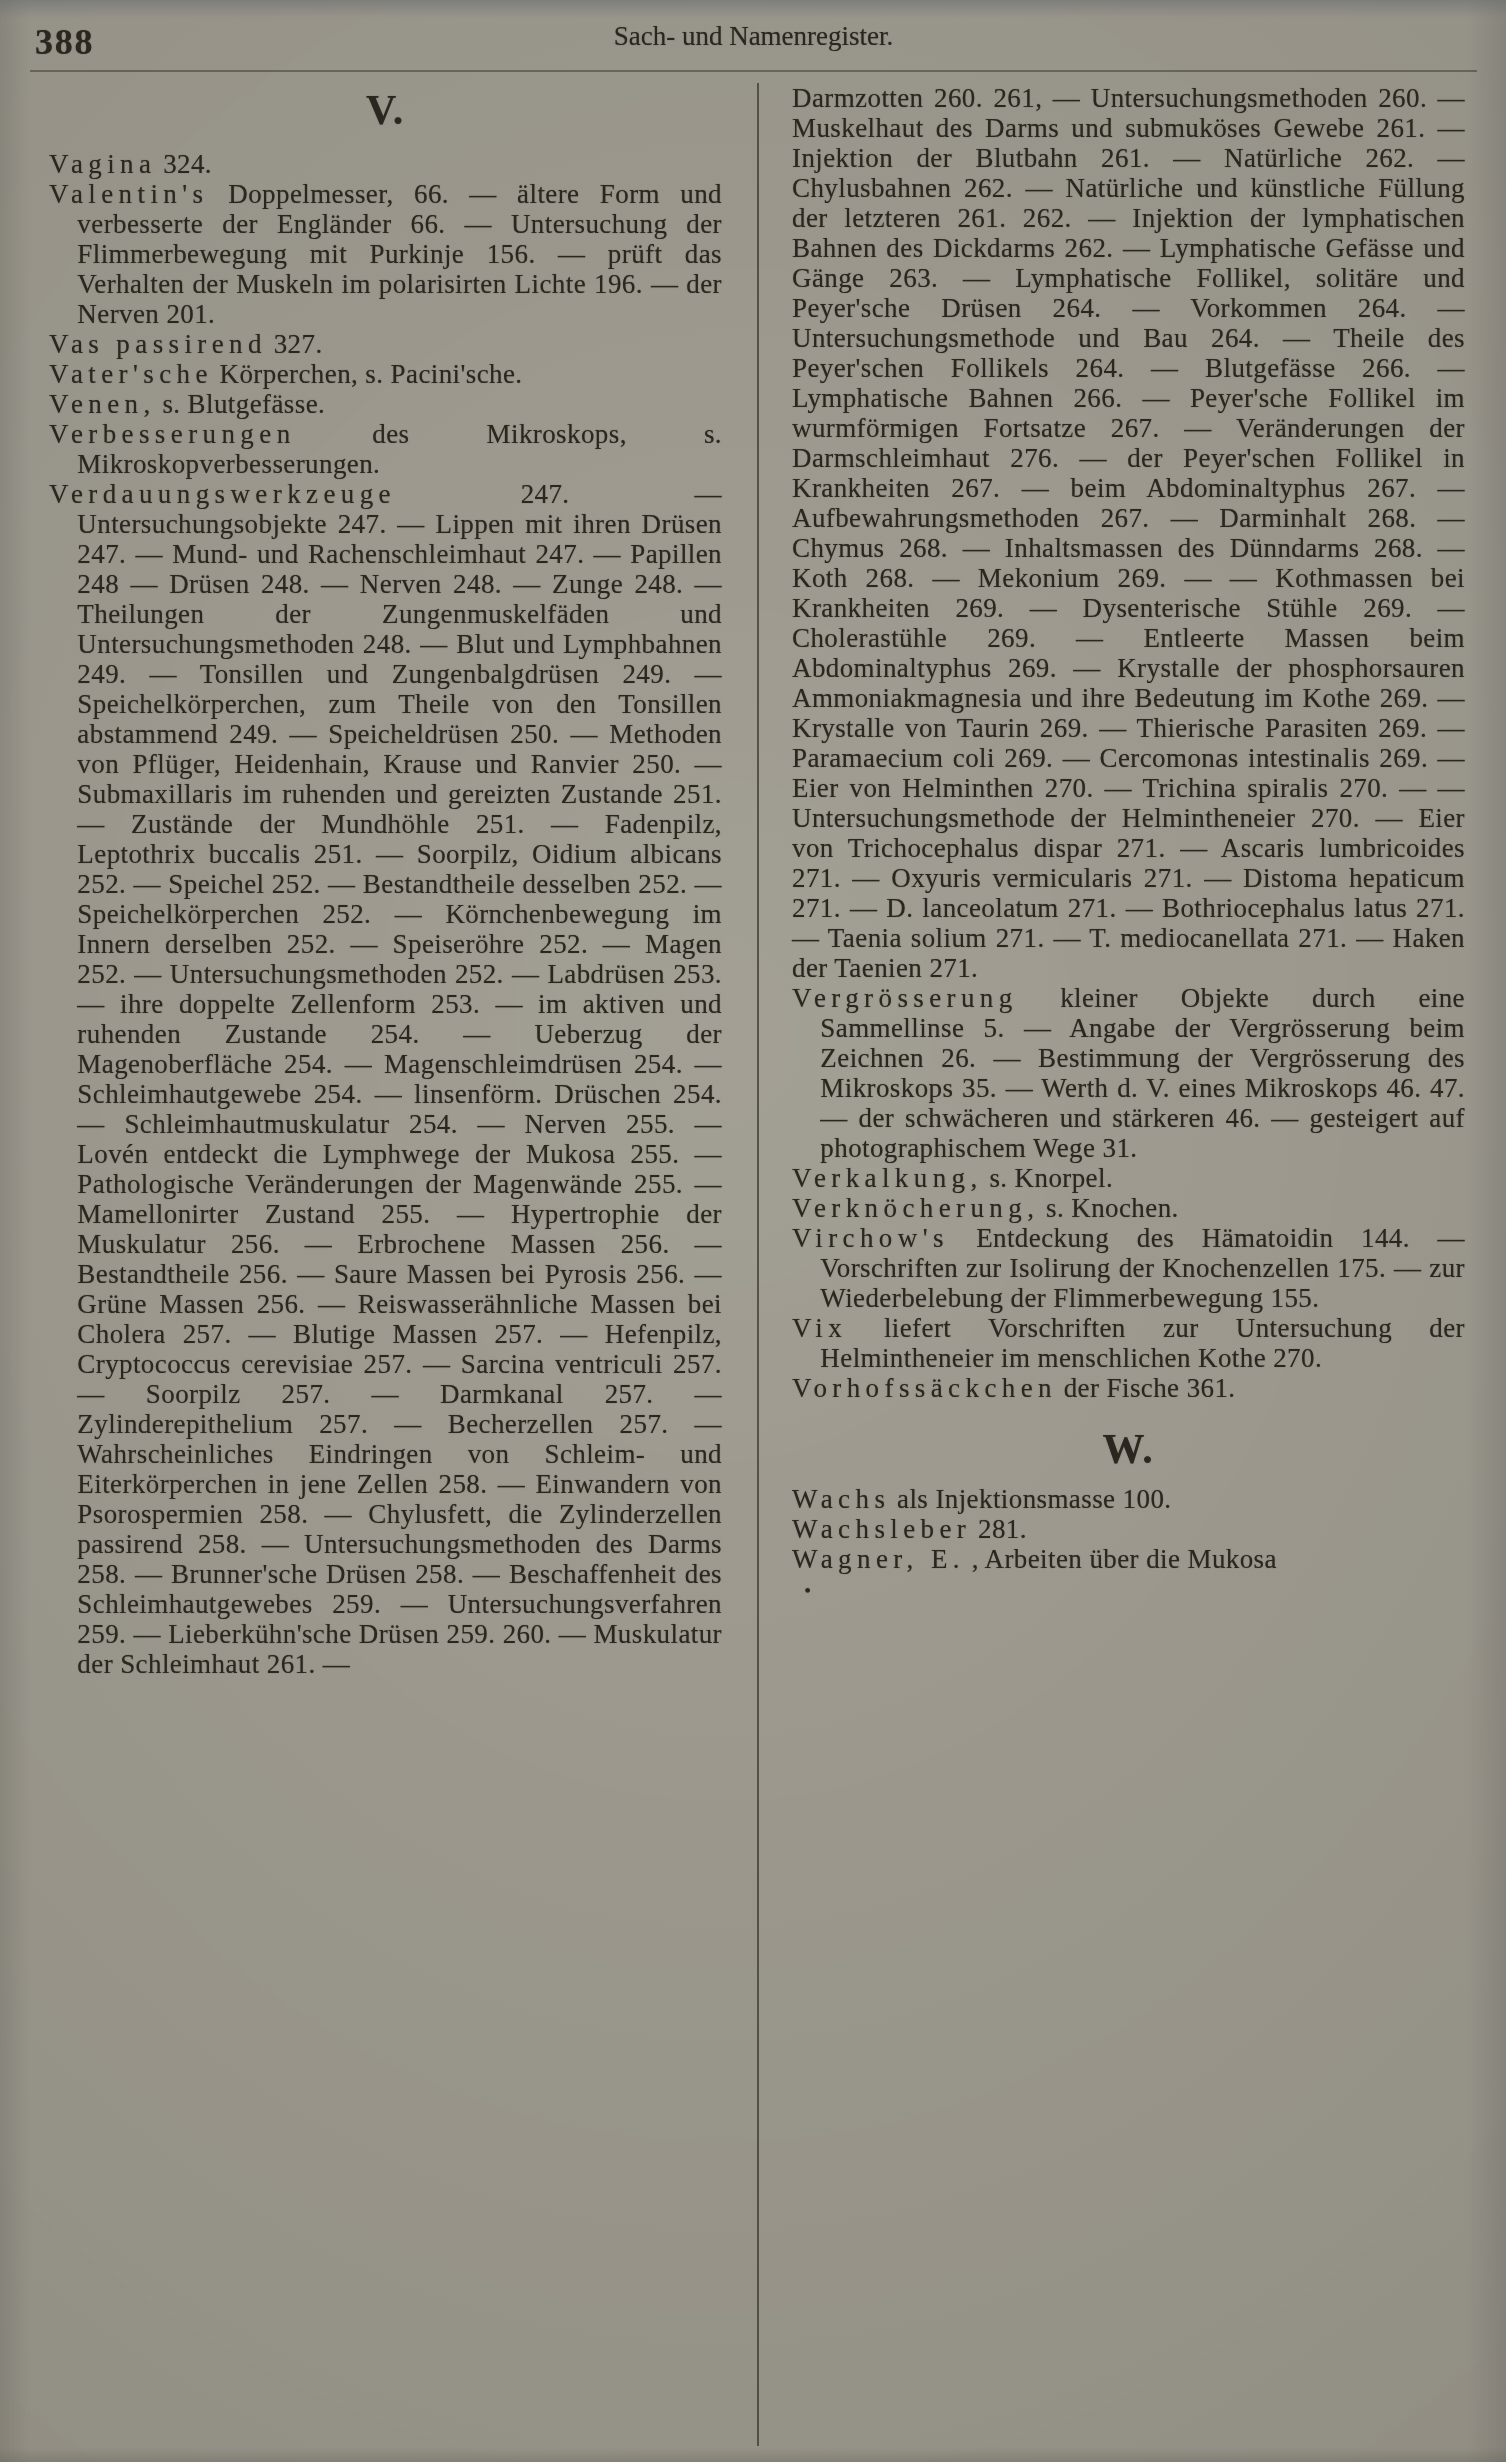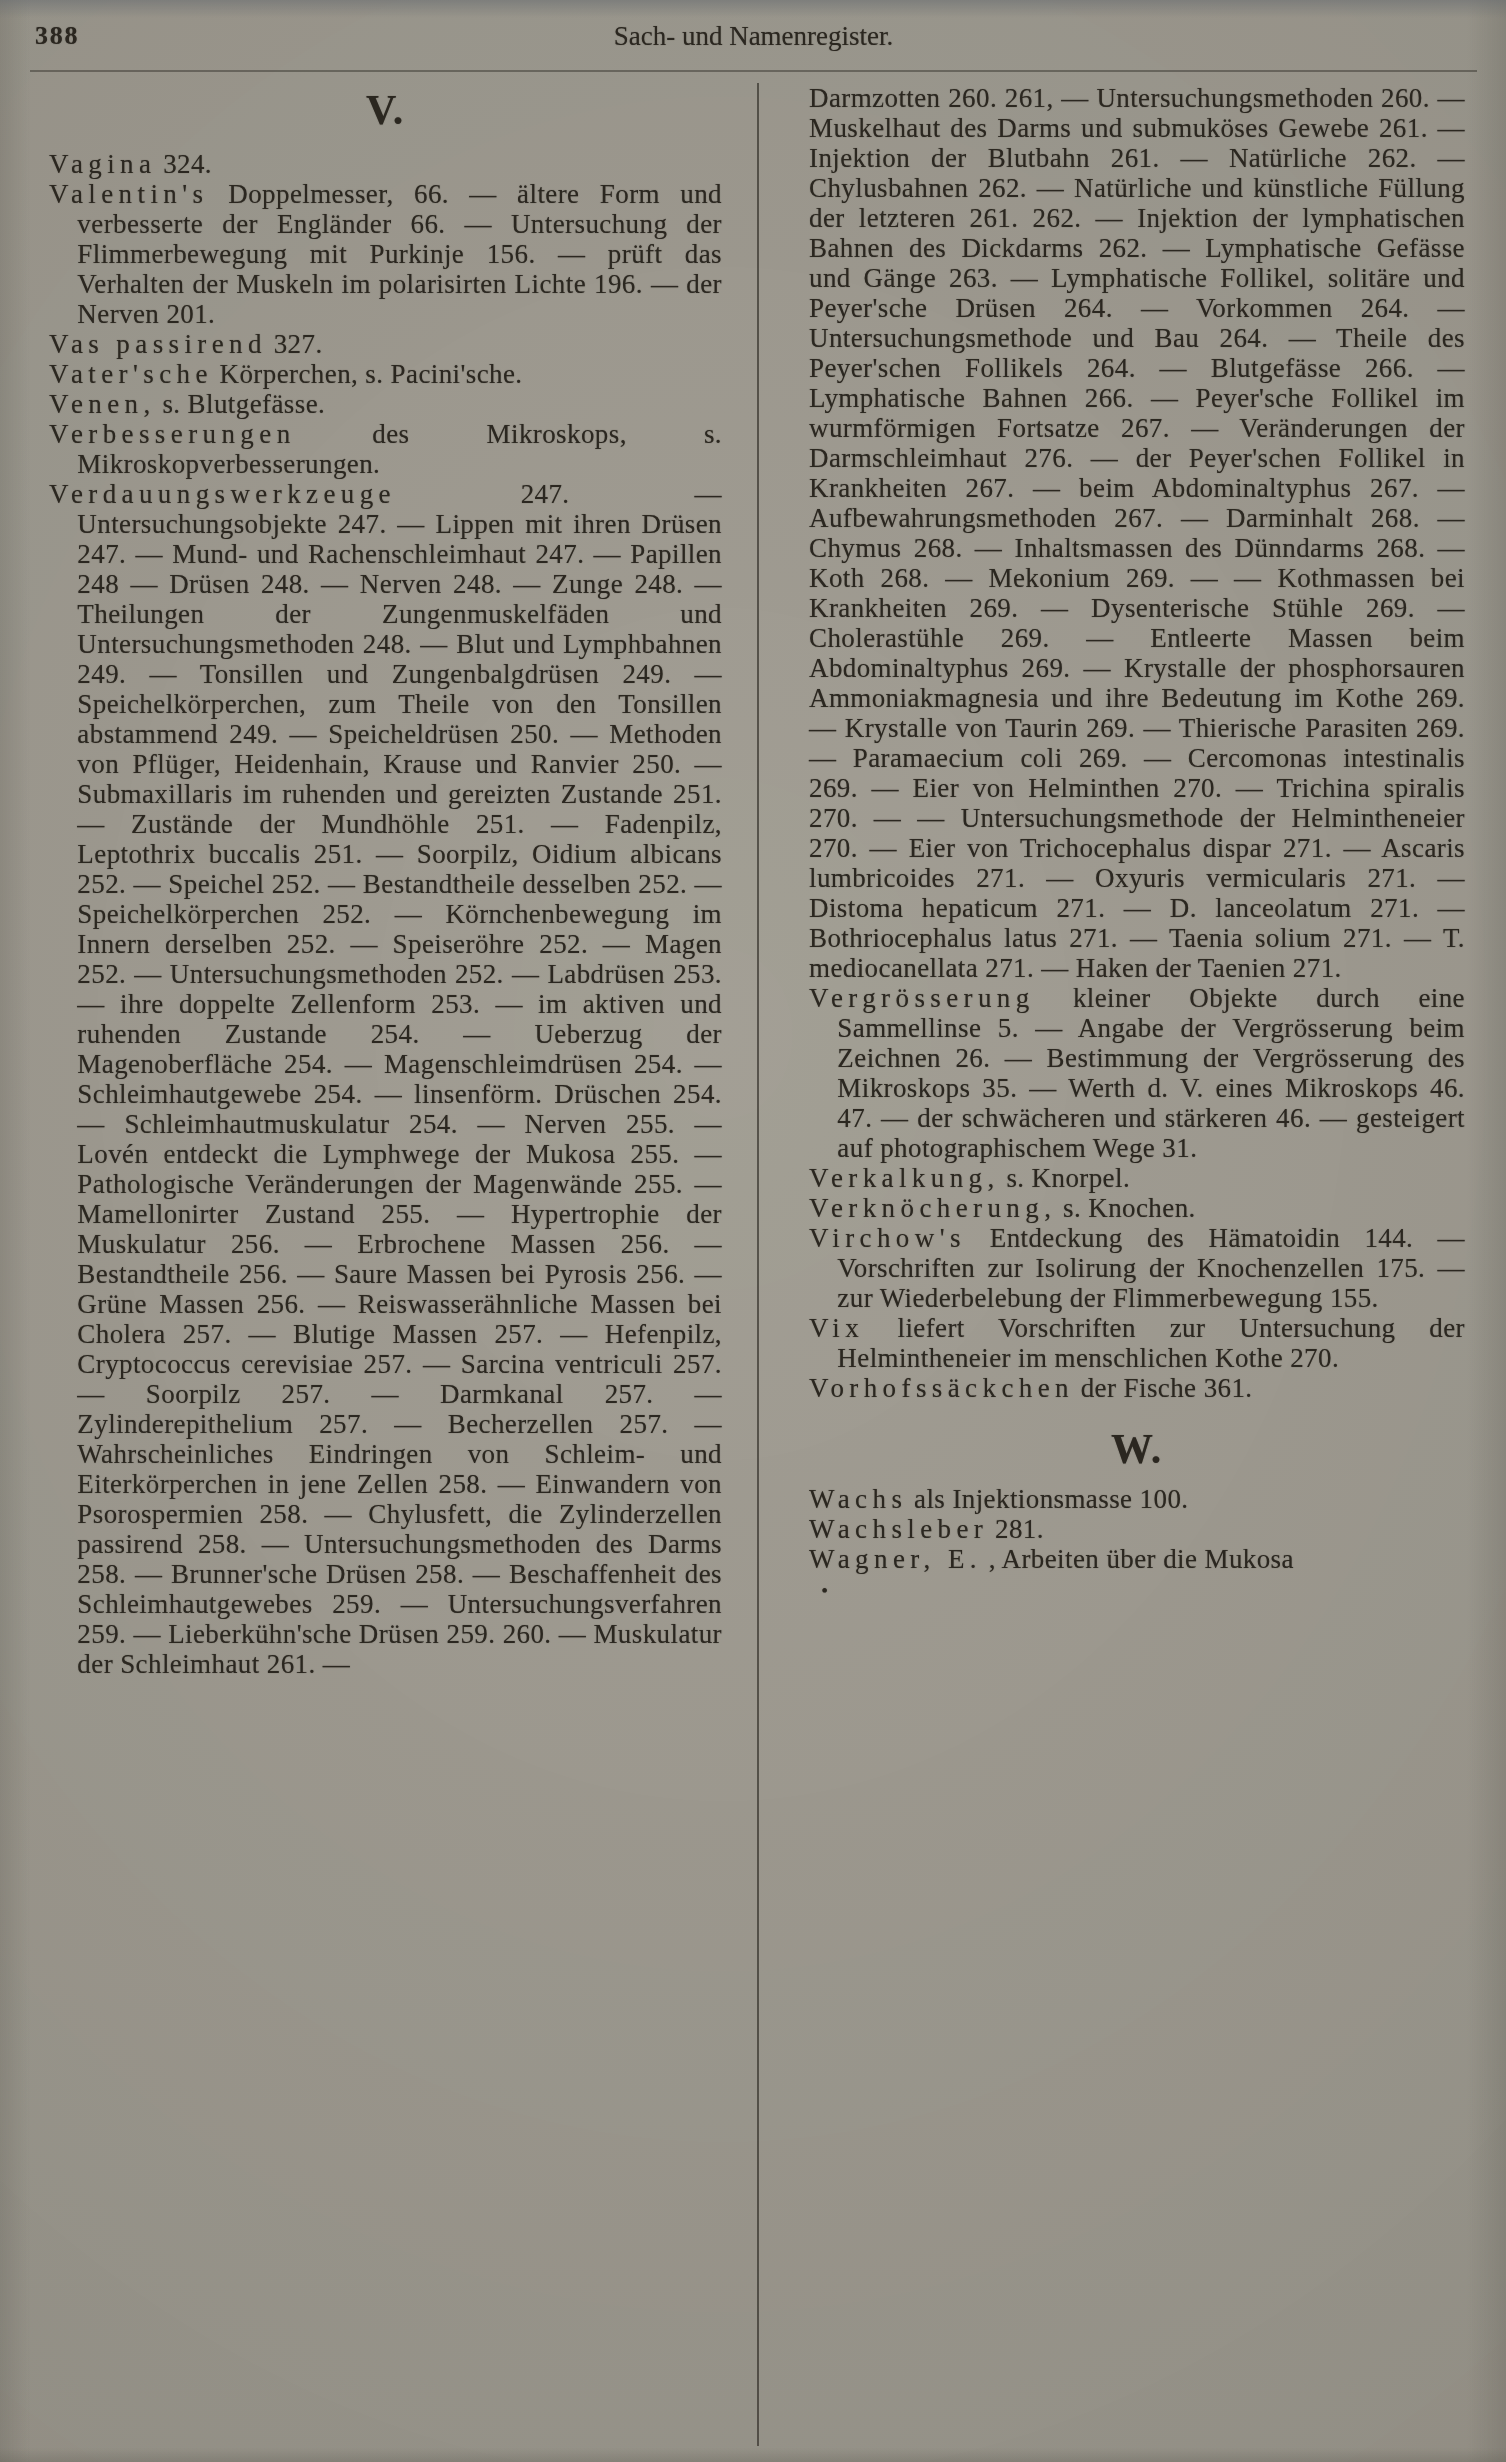--- a/index.html
+++ b/index.html
@@ -14,21 +14,21 @@
       radial-gradient(ellipse 120% 90% at 48% 42%, rgba(255,255,245,0.07), rgba(30,28,22,0.12)),
       #9c988e;
     font-family: "Liberation Serif", "DejaVu Serif", serif;
     color: #2b2720;
   }
   .page { position: relative; width: 100%; height: 100%; }
 
   .page-header { position: absolute; top: 21px; left: 35px; right: 35px; height: 44px; }
   .page-number {
     position: absolute; left: 0; top: 0;
-    font-size: 26px; font-weight: bold; letter-spacing: 1.8px;
+    font-size: 36px; font-weight: bold; letter-spacing: 1.8px;
     text-shadow: 0 0 1.1px rgba(43,39,32,0.55);
   }
   .header-title {
     position: absolute; left: 0; right: 0; top: 0;
     text-align: center; font-size: 27px;
     text-shadow: 0 0 1.1px rgba(43,39,32,0.5);
   }
   .header-rule {
     position: absolute; top: 70px; left: 30px; right: 30px; height: 1.8px;
     background: rgba(45,42,35,0.45);
@@ -40,21 +40,21 @@
   }
   .col {
     width: 50%; box-sizing: border-box;
     text-align: justify;
     font-size: 27px; line-height: 30px;
     letter-spacing: 0.015em;
     hyphens: auto; -webkit-hyphens: auto;
     text-shadow: 0 0 1.1px rgba(43,39,32,0.5);
   }
   .col-left  { padding-right: 35px; }
-  .col-right { padding-left: 52px; }
+  .col-right { padding-left: 35px; }
   .divider {
     position: absolute; left: 50%; top: 0; bottom: 5.3px; width: 1.8px;
     background: rgba(40,37,30,0.62);
   }
 
   .section-heading {
     text-align: center; font-size: 42px; font-weight: bold;
     margin: 3.5px 0 16px 0; line-height: 46px; letter-spacing: 1.8px;
   }
   .section-heading.mid { margin-top: 23px; margin-bottom: 12.3px; }

